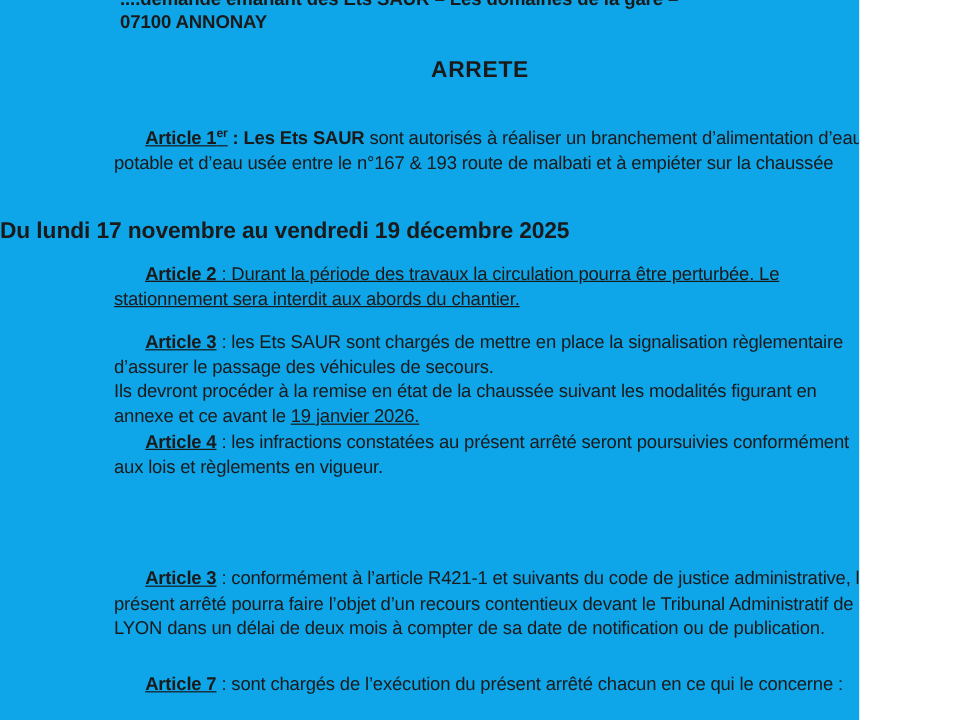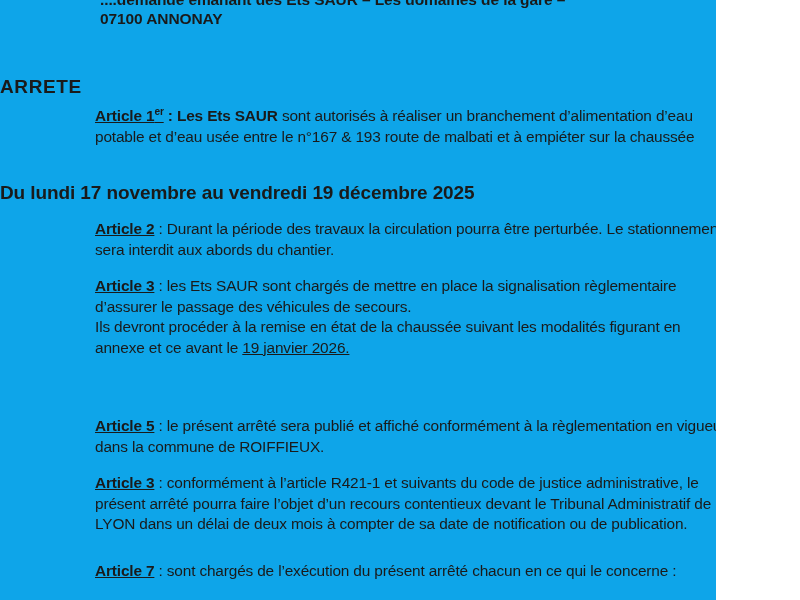--- a/index.html
+++ b/index.html
@@ -37,22 +37,23 @@
     letter-spacing: -0.1px;
   }
   .header-line {
     white-space: nowrap;
   }
 
   
   .title {
     position: absolute;
     left: 0;
-    top: 76px;
+    top: 48px;
     width: 800px;
+    text-align: center;
     font-weight: bold;
     font-size: 19px;
     letter-spacing: 0.6px;
   }
 
   
   .date-banner {
     position: absolute;
     left: 0;
     top: 182px;
@@ -66,31 +67,32 @@
   .article {
     position: absolute;
     left: 95px;
     width: 636px;
     font-size: 15.4px;
     line-height: 20.5px;
     letter-spacing: -0.15px;
     text-align: left;
   }
   .art1  { top: 106px; }
-  .art2  { top: 219px; }
+  .art2  { top: 219px; text-decoration: underline; }
   .art3  { top: 276px; }
   .art4  { top: 359px; }
   .art5  { top: 416px; }
   .art6  { top: 473px; }
   .art7  { top: 561px; }
 
   .lbl {
     font-weight: bold;
     text-decoration: underline;
     text-underline-offset: 1px;
+    margin-left: 26px;
   }
   .b   { font-weight: bold; }
   .bu  { font-weight: normal; text-decoration: underline; text-underline-offset: 1px; }
   sup  { font-size: 0.66em; vertical-align: super; line-height: 0; }
 
   .bullet-line { white-space: nowrap; }
 </style>
 </head>
 <body>
 
@@ -110,24 +112,24 @@
   <div class="date-banner">Du lundi 17 novembre au vendredi 19 décembre 2025</div>
 
   <div class="article art2">
     <span class="lbl">Article 2</span><span> : Durant la période des travaux la circulation pourra être perturbée. Le stationnement sera interdit aux abords du chantier.</span>
   </div>
 
   <div class="article art3">
     <span class="lbl">Article 3</span><span> : les Ets SAUR sont chargés de mettre en place la signalisation règlementaire d’assurer le passage des véhicules de secours.</span><br><span>Ils devront procéder à la remise en état de la chaussée suivant les modalités figurant en annexe et ce avant le </span><span class="bu">19 janvier 2026.</span>
   </div>
 
+  <div class="article art4">
+    <span class="lbl">Article 4</span><span> : les infractions constatées au présent arrêté seront poursuivies conformément aux lois et règlements en vigueur.</span>
+  </div>
 
-  <div class="article art5">
-    <span class="lbl">Article 5</span><span> : le présent arrêté sera publié et affiché conformément à la règlementation en vigueur dans la commune de ROIFFIEUX.</span>
-  </div>
 
   <div class="article art6">
     <span class="lbl">Article 3</span><span> : conformément à l’article R421-1 et suivants du code de justice administrative, le présent arrêté pourra faire l’objet d’un recours contentieux devant le Tribunal Administratif de LYON dans un délai de deux mois à compter de sa date de notification ou de publication.</span>
   </div>
 
   <div class="article art7">
     <span class="lbl">Article 7</span><span> : sont chargés de l’exécution du présent arrêté chacun en ce qui le concerne :</span><br>
   </div>
 
 </div>

